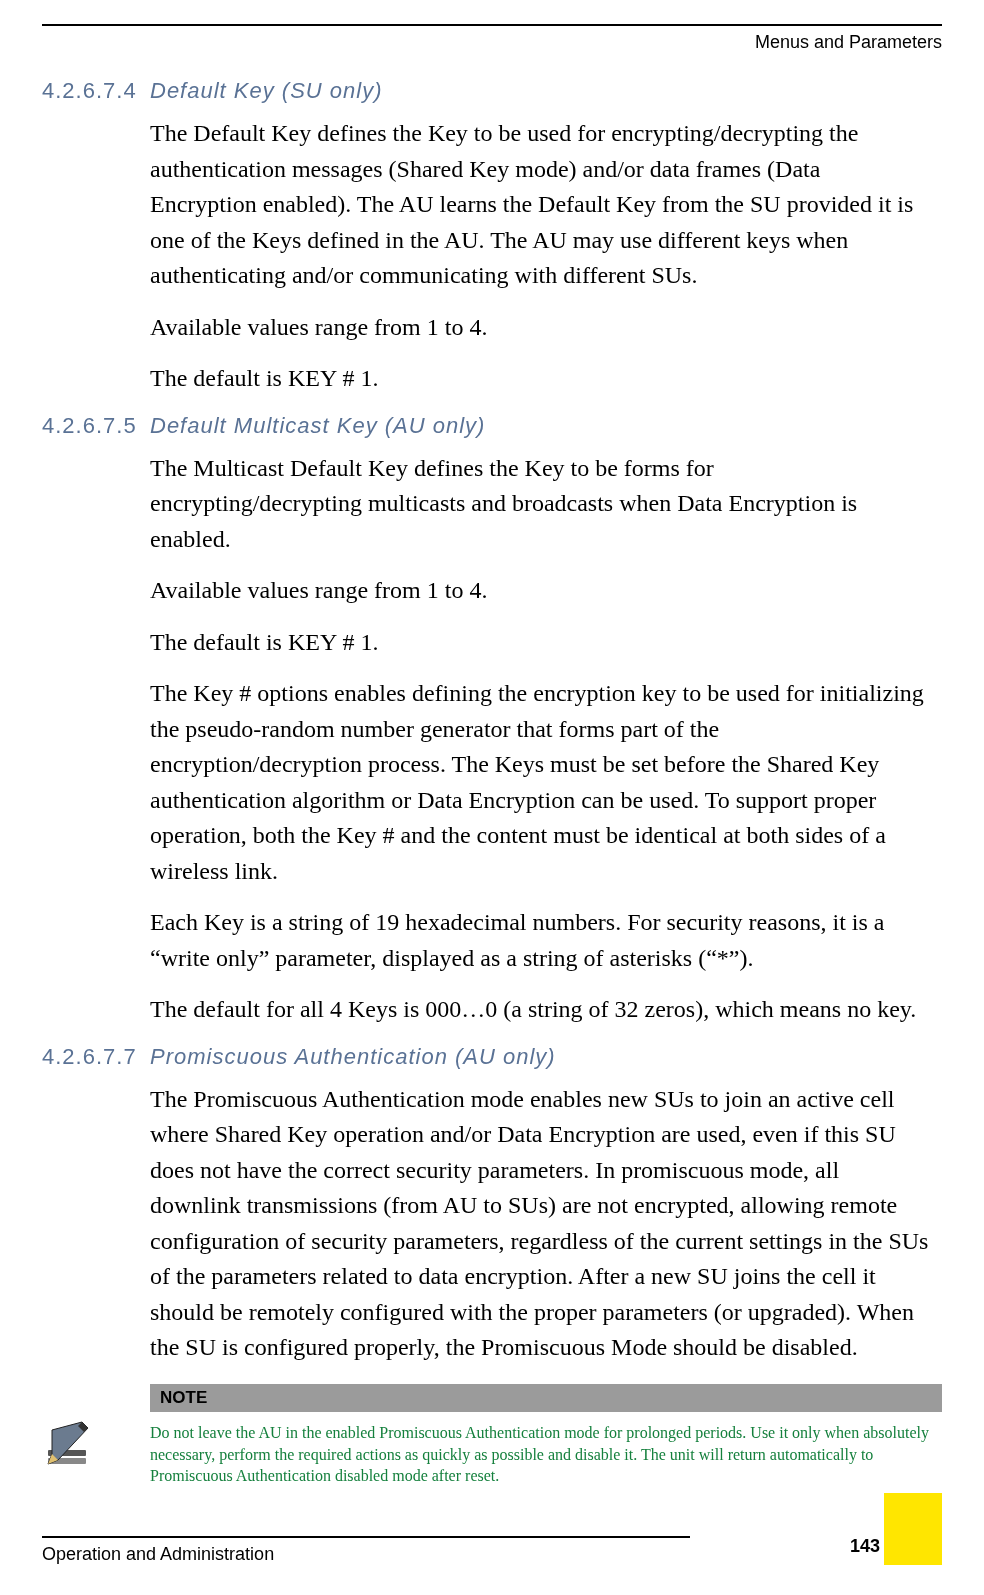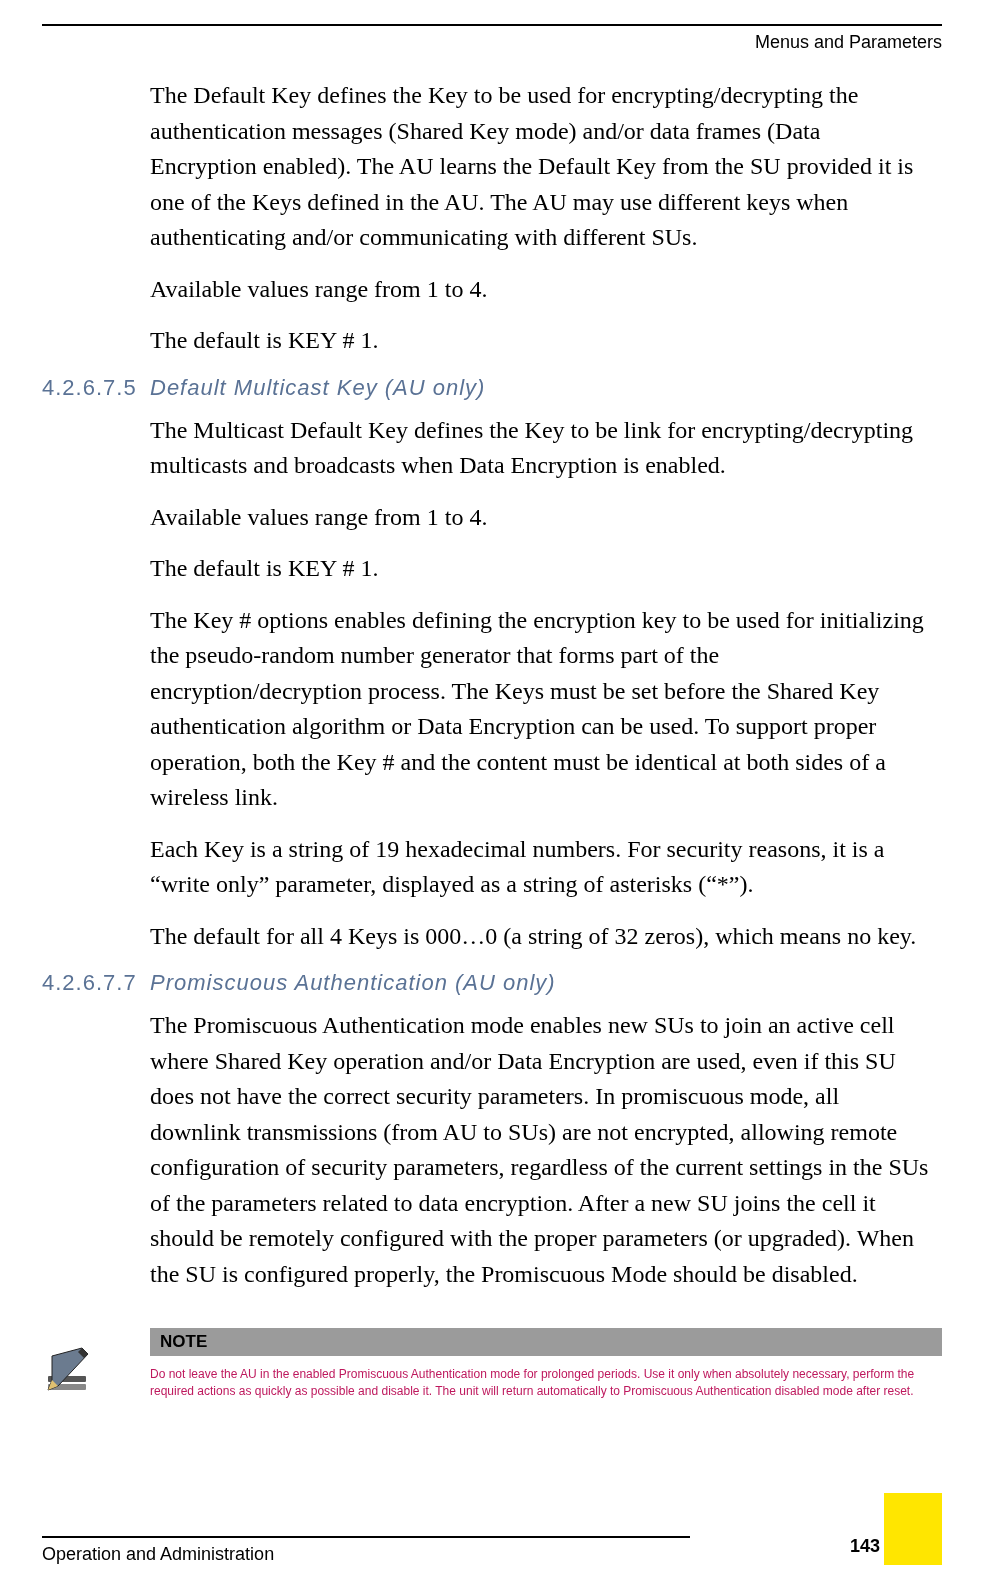--- a/index.html
+++ b/index.html
@@ -75,38 +75,37 @@
     .note-icon-col {
       width: 108px;
       flex-shrink: 0;
       display: flex;
       align-items: flex-start;
       justify-content: flex-start;
       padding-top: 36px;
     }
     .note-content {
       flex: 1;
-      margin-top: 18px;
     }
     .note-bar {
       background: #9b9b9b;
       padding: 4px 10px;
     }
     .note-label {
       font-family: Arial, Helvetica, sans-serif;
       font-weight: bold;
       font-size: 17px;
       color: #000;
     }
     .note-text {
-      font-family: Liberation Sans, sans-serif;
-      font-size: 12px;
+      font-family: Liberation Serif, serif;
+      font-size: 16px;
       line-height: 1.35;
       padding: 10px 10px 0 0;
-      color: #be185d;
+      color: #15803d;
     }
     .note-icon {
       width: 52px;
       height: 52px;
     }
     .footer {
       position: absolute;
       bottom: 30px;
       left: 42px;
       right: 42px;
@@ -147,32 +146,36 @@
   </style>
 </head>
 <body>
 
 <div class="page">
   <div class="top-border"></div>
   <div class="header-text">Menus and Parameters</div>
 
   <div class="content">
 
+    <div class="section">
+      <div class="sec-num">4.2.6.7.4</div>
+      <div class="sec-title">Default Key (SU only)</div>
+    </div>
     <div class="body-block">
       <p class="para">The Default Key defines the Key to be used for encrypting/decrypting the authentication messages (Shared Key mode) and/or data frames (Data Encryption enabled). The AU learns the Default Key from the SU provided it is one of the Keys defined in the AU. The AU may use different keys when authenticating and/or communicating with different SUs.</p>
       <p class="para">Available values range from 1 to 4.</p>
       <p class="para">The default is KEY # 1.</p>
     </div>
 
     <div class="section">
       <div class="sec-num">4.2.6.7.5</div>
       <div class="sec-title">Default Multicast Key (AU only)</div>
     </div>
     <div class="body-block">
-      <p class="para">The Multicast Default Key defines the Key to be link for encrypting/decrypting multicasts and broadcasts when Data Encryption is enabled.</p>
+      <p class="para">The Multicast Default Key defines the Key to be forms for encrypting/decrypting multicasts and broadcasts when Data Encryption is enabled.</p>
       <p class="para">Available values range from 1 to 4.</p>
       <p class="para">The default is KEY # 1.</p>
     </div>
 
     <div class="body-block">
       <p class="para">The Key # options enables defining the encryption key to be used for initializing the pseudo-random number generator that forms part of the encryption/decryption process. The Keys must be set before the Shared Key authentication algorithm or Data Encryption can be used. To support proper operation, both the Key # and the content must be identical at both sides of a wireless link.</p>
       <p class="para">Each Key is a string of 19 hexadecimal numbers. For security reasons, it is a “write only” parameter, displayed as a string of asterisks (“*”).</p>
       <p class="para">The default for all 4 Keys is 000…0 (a string of 32 zeros), which means no key.</p>
     </div>
 

